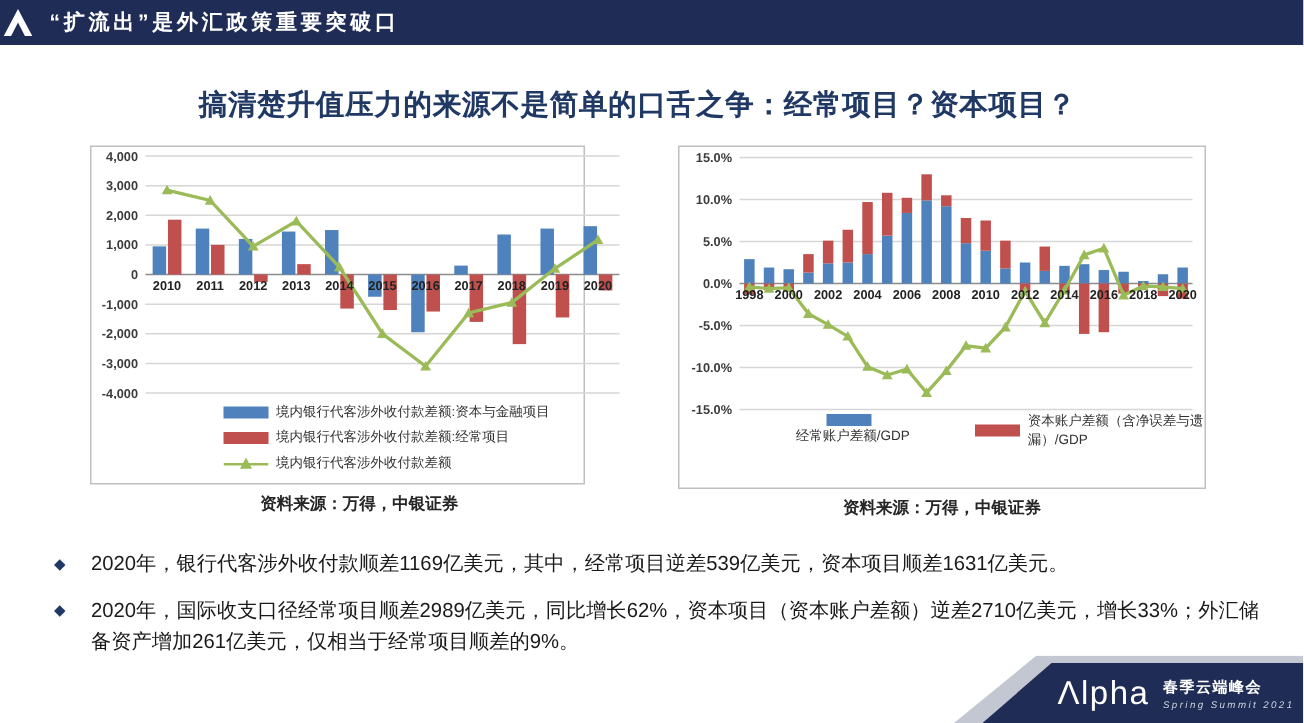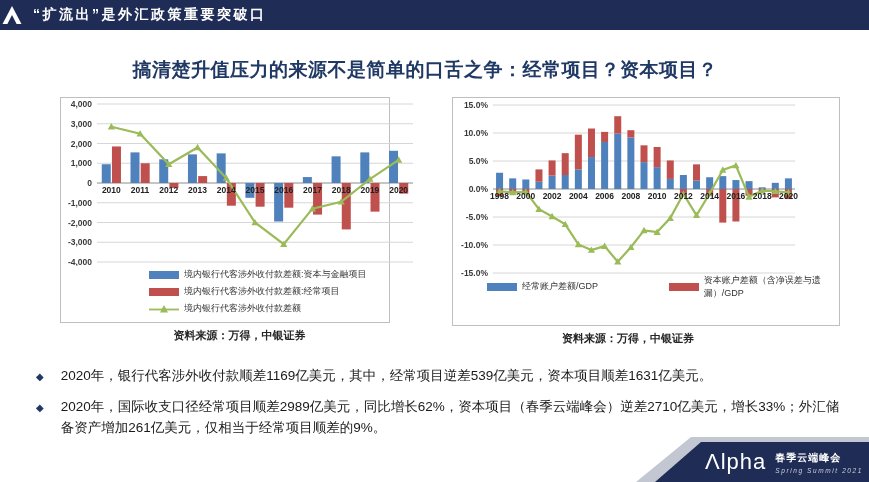--- a/index.html
+++ b/index.html
@@ -11,30 +11,30 @@
   .header{position:absolute;top:0;left:0;width:869px;height:30px;background:#1F2C55;
           display:flex;align-items:center;padding-left:0;box-sizing:border-box;}
   .header-logo{width:24px;height:22px;flex:none;display:flex;align-items:center;}
   .header-title{color:#ffffff;font-weight:bold;font-size:14px;letter-spacing:2.5px;margin-left:9px;}
   
   .slide-title{position:absolute;top:57px;left:0;width:850px;text-align:center;
                font-size:19px;font-weight:bold;color:#1F3864;letter-spacing:.5px;}
   
   .chart-card{position:absolute;background:#fff;border:1px solid #bfbfbf;box-sizing:border-box;}
   #card-left{left:60px;top:97px;width:330px;height:226px;}
-  #card-right{left:452px;top:97px;width:388px;height:229px;}
+  #card-right{left:452px;top:97px;width:352px;height:229px;}
   .plot-svg{display:block;}
   
   .legend{font-size:9px;color:#333;}
   .legend-left{margin:0 0 0 88px;text-align:right;}
   .lg-row{display:flex;align-items:center;height:17px;}
   .lg-sw{width:30px;height:8px;margin-right:5px;flex:none;}
   .lg-sw-line{width:30px;height:10px;margin-right:5px;flex:none;background:none!important;}
   .legend-right{margin:2px 0 0 34px;}
-  .lg-col-wide{width:205px;display:flex;align-items:center;}
+  .lg-col-wide{width:205px;display:flex;align-items:center;flex-direction:column;}
   .lg-col{display:flex;align-items:center;}
   
   .source{position:absolute;font-size:11px;font-weight:bold;color:#262626;text-align:center;}
   #source-left{left:60px;width:359px;top:328px;}
   #source-right{left:452px;width:352px;top:331px;}
   
   .bullets{position:absolute;left:28px;top:365px;width:815px;}
   .bullet{display:flex;margin-bottom:9px;font-size:13.5px;color:#1a1a1a;line-height:1.6;}
   .bullet-dm{color:#1F3864;font-size:10px;margin:4px 17px 0 8px;flex:none;}
   
@@ -262,21 +262,21 @@
 </div>
 <div class="source" id="source-right">资料来源：万得，中银证券</div>
 
 <div class="bullets">
   <div class="bullet">
     <span class="bullet-dm">◆</span>
     <span>2020年，银行代客涉外收付款顺差1169亿美元，其中，经常项目逆差539亿美元，资本项目顺差1631亿美元。</span>
   </div>
   <div class="bullet">
     <span class="bullet-dm">◆</span>
-    <span>2020年，国际收支口径经常项目顺差2989亿美元，同比增长62%，资本项目（春季云端峰会）逆差2710亿美元，增长33%；外汇储备资产增加261亿美元，仅相当于经常项目顺差的9%。</span>
+    <span>2020年，国际收支口径经常项目顺差2989亿美元，同比增长62%，资本项目（资本账户差额）逆差2710亿美元，增长33%；外汇储备资产增加261亿美元，仅相当于经常项目顺差的9%。</span>
   </div>
 </div>
 
 <div class="footer-gray"></div>
 <div class="footer-banner">
   <span class="brand">Λlpha</span>
   <span>
     <div class="summit-cn">春季云端峰会</div>
     <div class="summit-en">Spring Summit 2021</div>
   </span>

